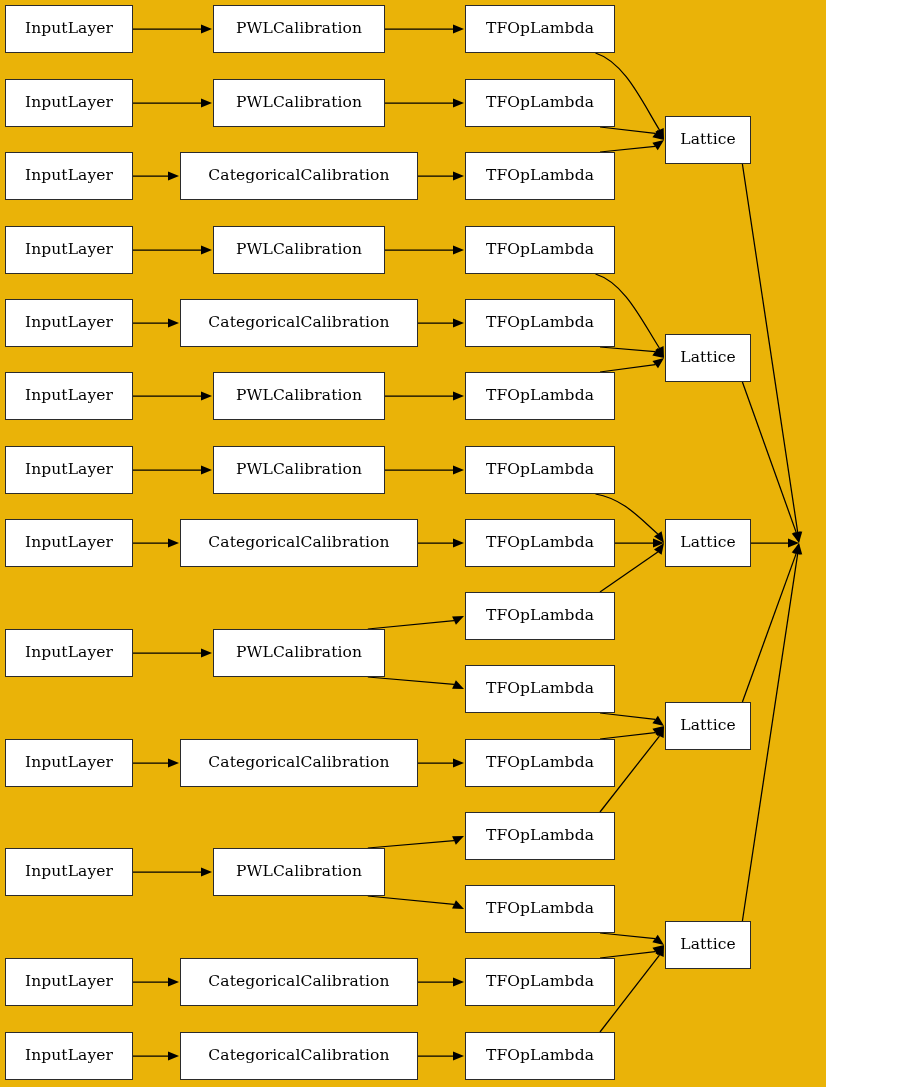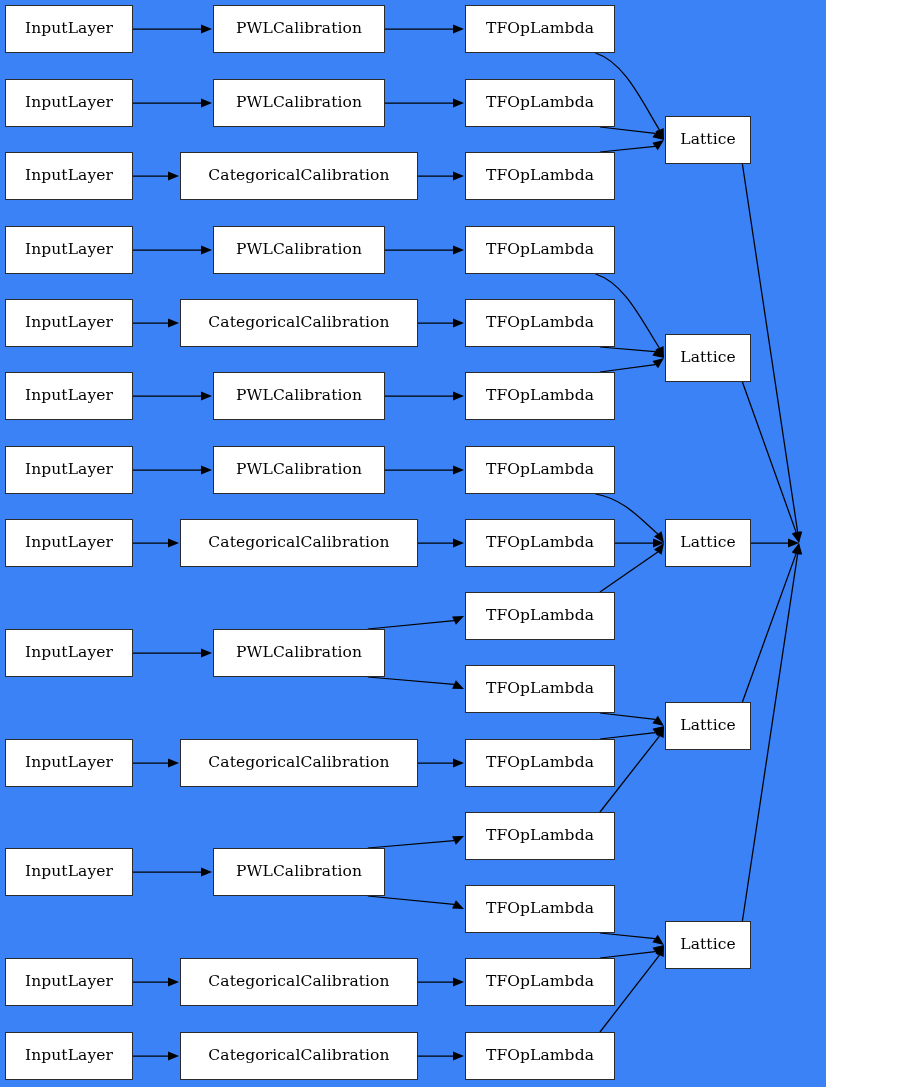--- a/index.html
+++ b/index.html
@@ -8,21 +8,21 @@
     padding: 0;
     background: #ffffff;
   }
   body {
     font-family: "DejaVu Serif", "Liberation Serif", serif;
   }
   #canvas {
     position: relative;
     width: 826px;
     height: 1087px;
-    background: #3b82f6;
+    background: #eab308;
     overflow: hidden;
   }
   #edge-layer {
     position: absolute;
     left: 0;
     top: 0;
     width: 905px;
     height: 1087px;
     pointer-events: none;
   }

